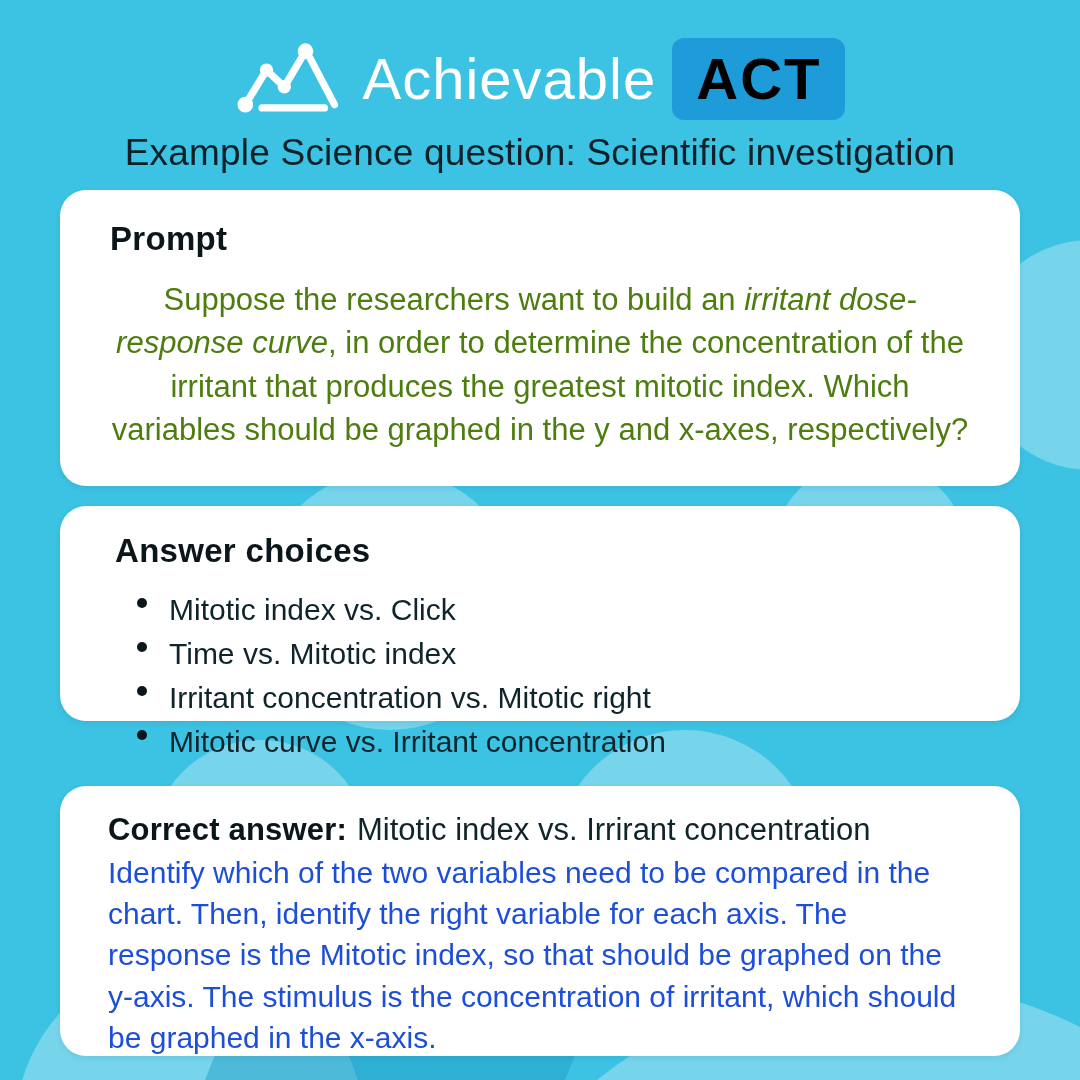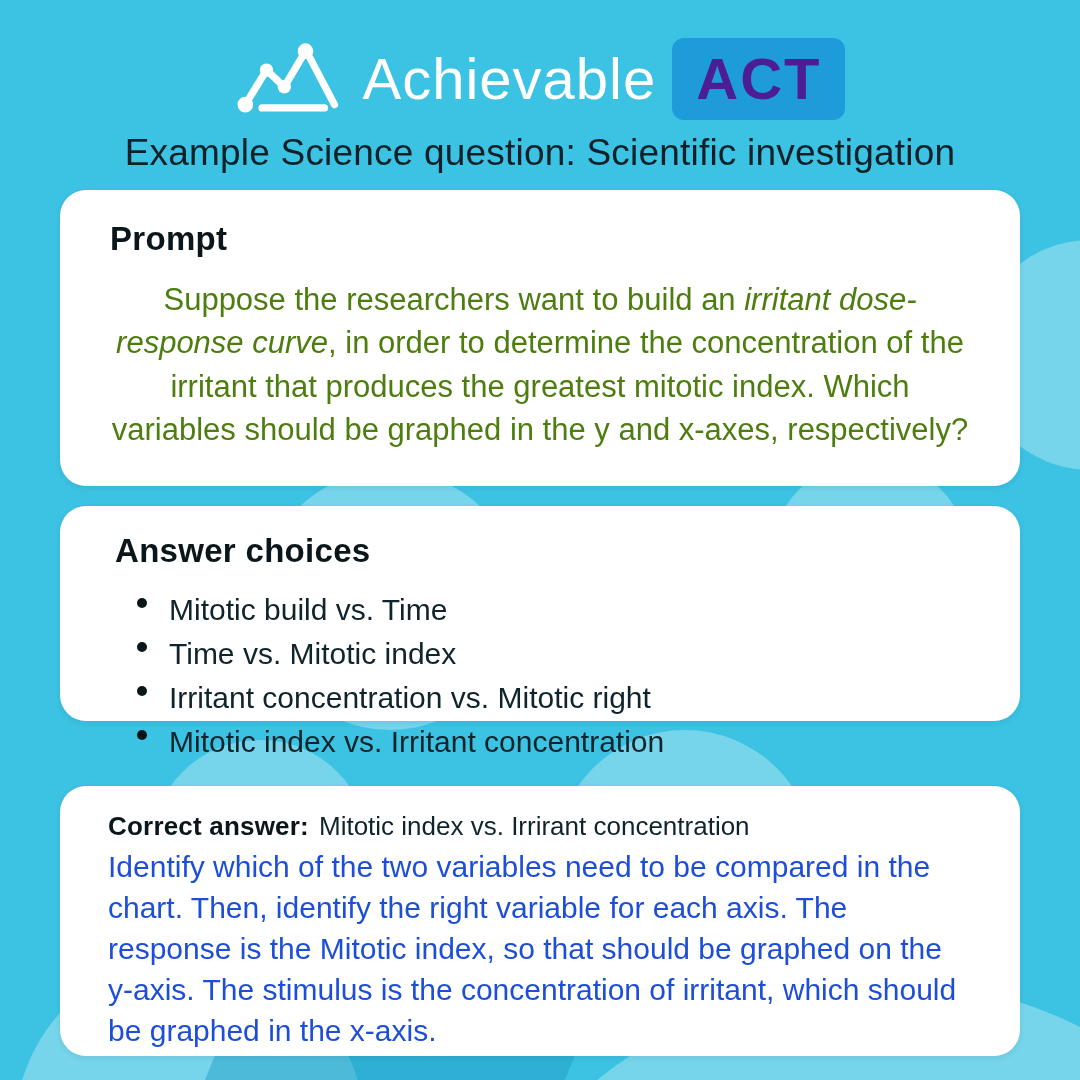--- a/index.html
+++ b/index.html
@@ -25,21 +25,21 @@
   .header{position:absolute;left:0;top:0;width:1080px;text-align:center;}
   .brandrow{
     display:flex;align-items:center;justify-content:center;
     gap:16px;margin-top:34px;height:90px;
   }
   .logo-icon{width:112px;height:78px;flex:0 0 auto;}
   .brand{
     color:#ffffff;font-size:58px;font-weight:500;letter-spacing:1px;line-height:1;
   }
   .badge{
-    background:#1E9CD9;color:#4c1d95;font-weight:700;font-size:58px;line-height:1;
+    background:#1E9CD9;color:#000000;font-weight:700;font-size:58px;line-height:1;
     padding:12px 24px;border-radius:12px;letter-spacing:2px;
   }
   .subtitle{
     margin-top:8px;font-size:37px;font-weight:500;color:#0E2129;letter-spacing:.2px;
   }
 
   
   .card{
     position:absolute;left:60px;width:960px;background:#ffffff;border-radius:26px;
     box-sizing:border-box;box-shadow:0 2px 6px rgba(0,40,60,0.08);
@@ -58,21 +58,21 @@
 
   .choices{list-style:none;margin:18px 0 0 0;padding:0 0 0 22px;}
   .choices li{
     display:flex;align-items:baseline;font-size:30px;line-height:1.47;color:#10242B;
   }
   .bullet{
     flex:0 0 auto;width:10px;height:10px;border-radius:50%;background:#0B161B;
     margin-right:22px;position:relative;top:-7px;align-self:center;
   }
 
-  .correct-line{font-size:26px;line-height:1.3;color:#10242B;}
+  .correct-line{font-size:31px;line-height:1.3;color:#10242B;}
   .correct-label{font-weight:700;color:#0B161B;margin-right:10px;letter-spacing:.2px;}
   .explanation{margin-top:2px;font-size:30px;line-height:1.37;color:#1d4ed8;}
 </style>
 </head>
 <body>
 
 <div class="deco d-right-mid"></div>
 <div class="deco d-gap1-left"></div>
 <div class="deco d-gap1-right"></div>
 <div class="deco d-gap2-left"></div>
@@ -103,33 +103,33 @@
     <span class="h-bold">Prompt</span>
   </div>
   <div class="prompt-body"><span>Suppose the researchers want to build an </span><em>irritant dose-response curve</em><span>, in order to determine the concentration of the irritant that produces the greatest mitotic index. Which variables should be graphed in the y and x-axes, respectively?</span></div>
 </div>
 
 <div class="card card-answers">
   <div class="h-bold">Answer choices</div>
   <ul class="choices">
       <li>
       <span class="bullet"></span>
-      <span>Mitotic build vs. Time</span>
+      <span>Mitotic index vs. Click</span>
     </li>
       <li>
       <span class="bullet"></span>
       <span>Time vs. Mitotic index</span>
     </li>
       <li>
       <span class="bullet"></span>
       <span>Irritant concentration vs. Mitotic right</span>
     </li>
       <li>
       <span class="bullet"></span>
-      <span>Mitotic index vs. Irritant concentration</span>
+      <span>Mitotic curve vs. Irritant concentration</span>
     </li>
     </ul>
 </div>
 
 <div class="card card-correct">
   <div class="correct-line">
     <span class="correct-label">Correct answer:</span><span>Mitotic index vs. Irrirant concentration</span>
   </div>
   <div class="explanation">Identify which of the two variables need to be compared in the chart. Then, identify the right variable for each axis. The response is the Mitotic index, so that should be graphed on the y-axis. The stimulus is the concentration of irritant, which should be graphed in the x-axis.</div>
 </div>

